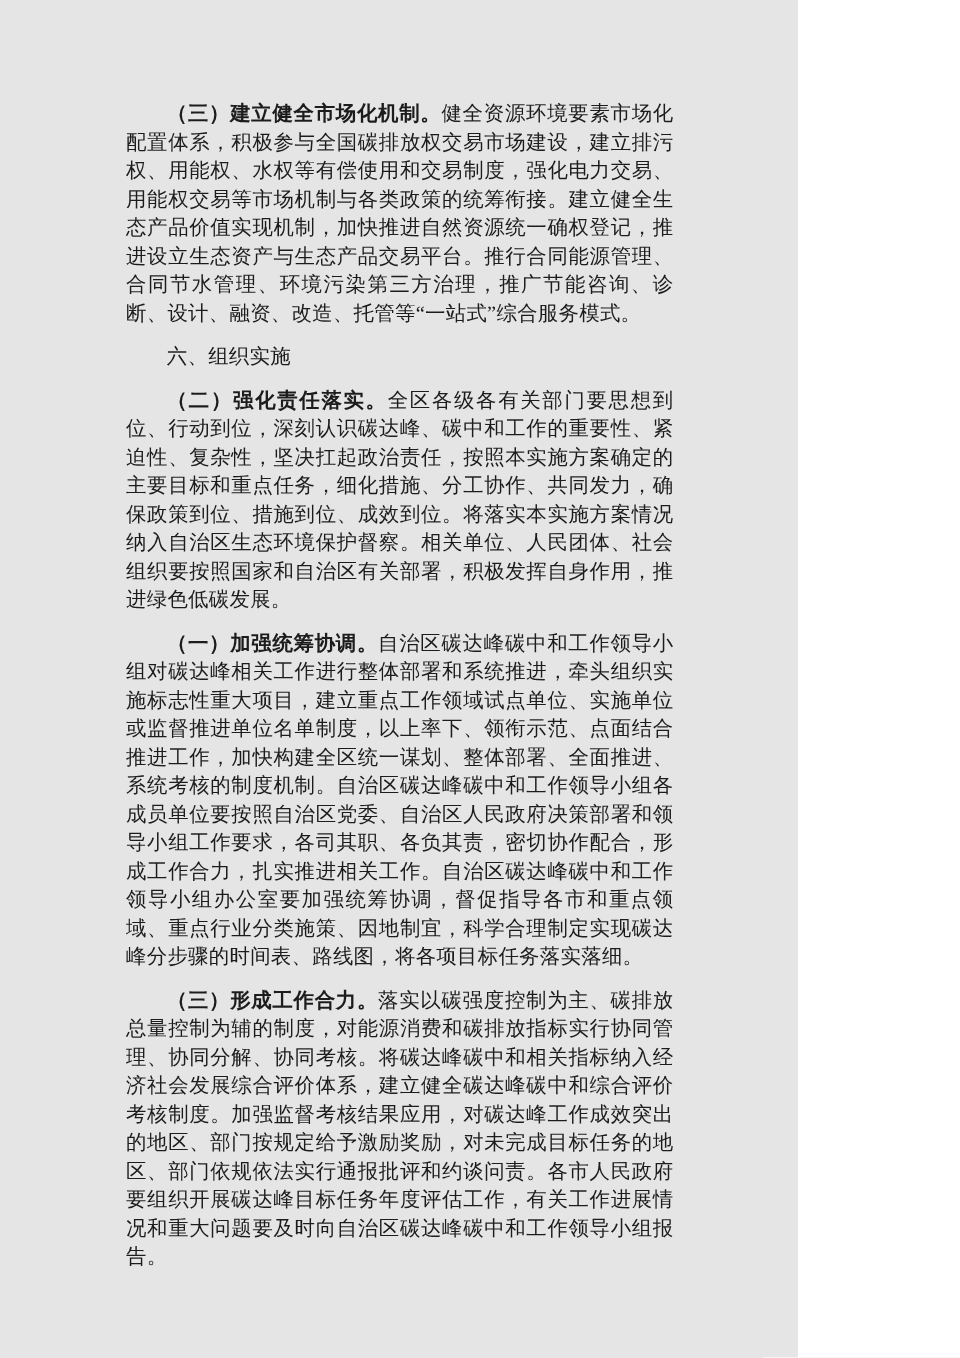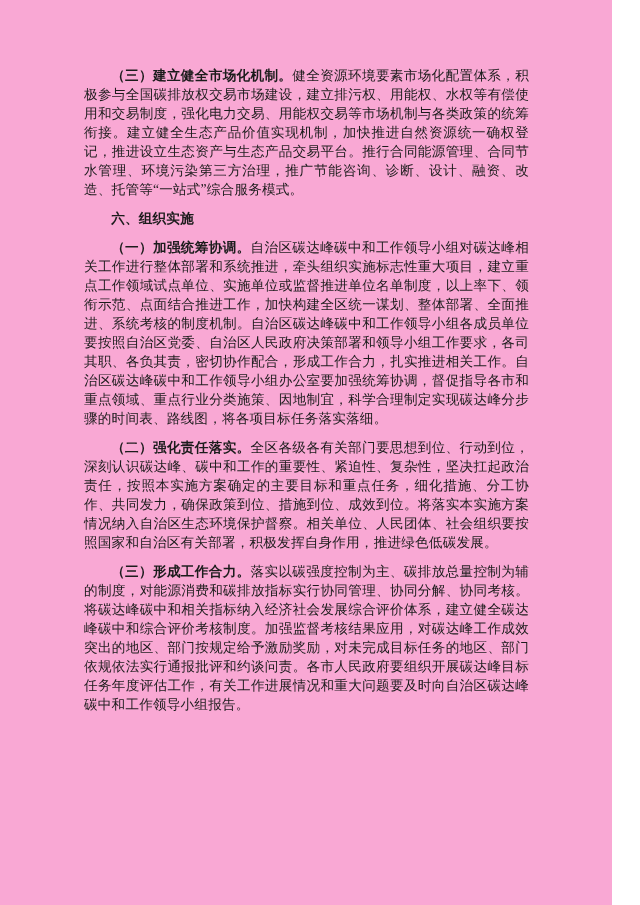--- a/index.html
+++ b/index.html
@@ -2,55 +2,55 @@
 <html><head>
 <meta charset="utf-8">
 <style>
   html, body {
     margin: 0;
     padding: 0;
     background: #ffffff;
   }
   .page {
     position: relative;
-    width: 612px;
+    width: 532px;
     height: 905px;
     box-sizing: border-box;
-    background: #f9a8d4;
+    background: #e5e5e5;
     padding: 66px 83px 0 84px;
     overflow: hidden;
     font-family: "Liberation Serif", "DejaVu Serif", serif;
     color: #1c1c1c;
   }
   .para, .heading {
     margin: 0 0 10px 0;
     font-size: 13.6px;
     line-height: 19px;
     text-align: justify;
     text-justify: inter-ideograph;
     text-indent: 2em;
     letter-spacing: 0.2px;
     word-break: break-all;
   }
   .para .lead {
     font-weight: 700;
   }
   .heading {
-    font-weight: 700;
+    font-weight: 400;
     text-align: left;
   }
 </style>
 </head>
 <body>
 
 <div class="page">
 
   <p class="para"><span class="lead">（三）建立健全市场化机制。</span><span>健全资源环境要素市场化配置体系，积极参与全国碳排放权交易市场建设，建立排污权、用能权、水权等有偿使用和交易制度，强化电力交易、用能权交易等市场机制与各类政策的统筹衔接。建立健全生态产品价值实现机制，加快推进自然资源统一确权登记，推进设立生态资产与生态产品交易平台。推行合同能源管理、合同节水管理、环境污染第三方治理，推广节能咨询、诊断、设计、融资、改造、托管等“一站式”综合服务模式。</span></p>
 
   <p class="heading">六、组织实施</p>
 
+  <p class="para"><span class="lead">（二）强化责任落实。</span><span>全区各级各有关部门要思想到位、行动到位，深刻认识碳达峰、碳中和工作的重要性、紧迫性、复杂性，坚决扛起政治责任，按照本实施方案确定的主要目标和重点任务，细化措施、分工协作、共同发力，确保政策到位、措施到位、成效到位。将落实本实施方案情况纳入自治区生态环境保护督察。相关单位、人民团体、社会组织要按照国家和自治区有关部署，积极发挥自身作用，推进绿色低碳发展。</span></p>
+
   <p class="para"><span class="lead">（一）加强统筹协调。</span><span>自治区碳达峰碳中和工作领导小组对碳达峰相关工作进行整体部署和系统推进，牵头组织实施标志性重大项目，建立重点工作领域试点单位、实施单位或监督推进单位名单制度，以上率下、领衔示范、点面结合推进工作，加快构建全区统一谋划、整体部署、全面推进、系统考核的制度机制。自治区碳达峰碳中和工作领导小组各成员单位要按照自治区党委、自治区人民政府决策部署和领导小组工作要求，各司其职、各负其责，密切协作配合，形成工作合力，扎实推进相关工作。自治区碳达峰碳中和工作领导小组办公室要加强统筹协调，督促指导各市和重点领域、重点行业分类施策、因地制宜，科学合理制定实现碳达峰分步骤的时间表、路线图，将各项目标任务落实落细。</span></p>
-
-  <p class="para"><span class="lead">（二）强化责任落实。</span><span>全区各级各有关部门要思想到位、行动到位，深刻认识碳达峰、碳中和工作的重要性、紧迫性、复杂性，坚决扛起政治责任，按照本实施方案确定的主要目标和重点任务，细化措施、分工协作、共同发力，确保政策到位、措施到位、成效到位。将落实本实施方案情况纳入自治区生态环境保护督察。相关单位、人民团体、社会组织要按照国家和自治区有关部署，积极发挥自身作用，推进绿色低碳发展。</span></p>
 
   <p class="para"><span class="lead">（三）形成工作合力。</span><span>落实以碳强度控制为主、碳排放总量控制为辅的制度，对能源消费和碳排放指标实行协同管理、协同分解、协同考核。将碳达峰碳中和相关指标纳入经济社会发展综合评价体系，建立健全碳达峰碳中和综合评价考核制度。加强监督考核结果应用，对碳达峰工作成效突出的地区、部门按规定给予激励奖励，对未完成目标任务的地区、部门依规依法实行通报批评和约谈问责。各市人民政府要组织开展碳达峰目标任务年度评估工作，有关工作进展情况和重大问题要及时向自治区碳达峰碳中和工作领导小组报告。</span></p>
 
 </div>
 
 </body></html>

